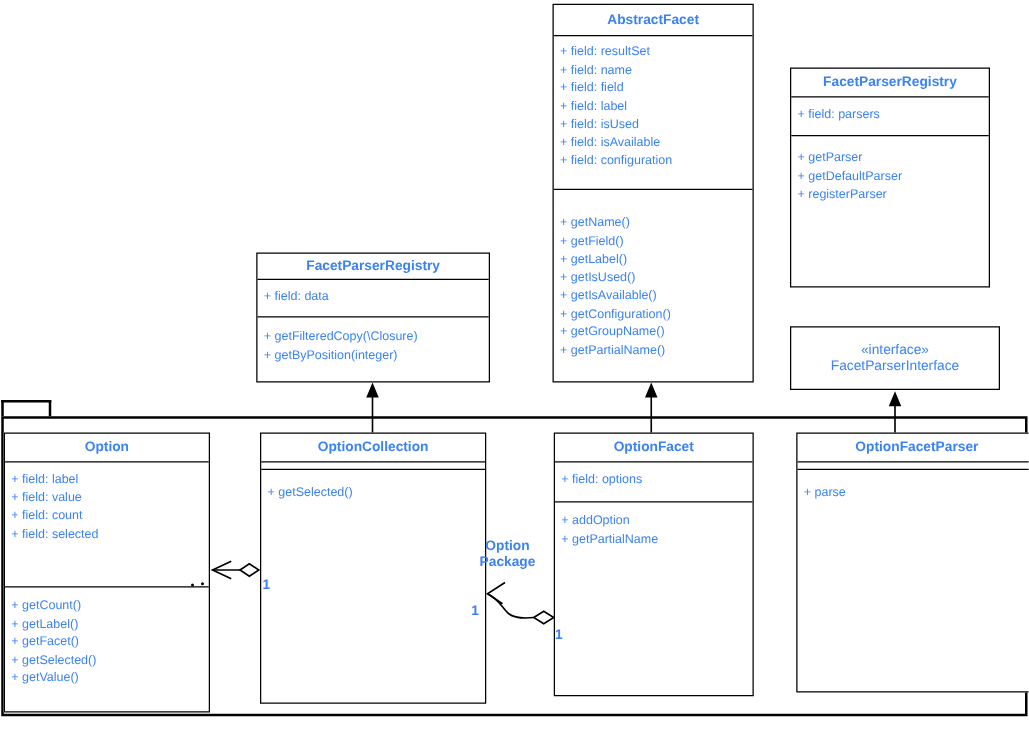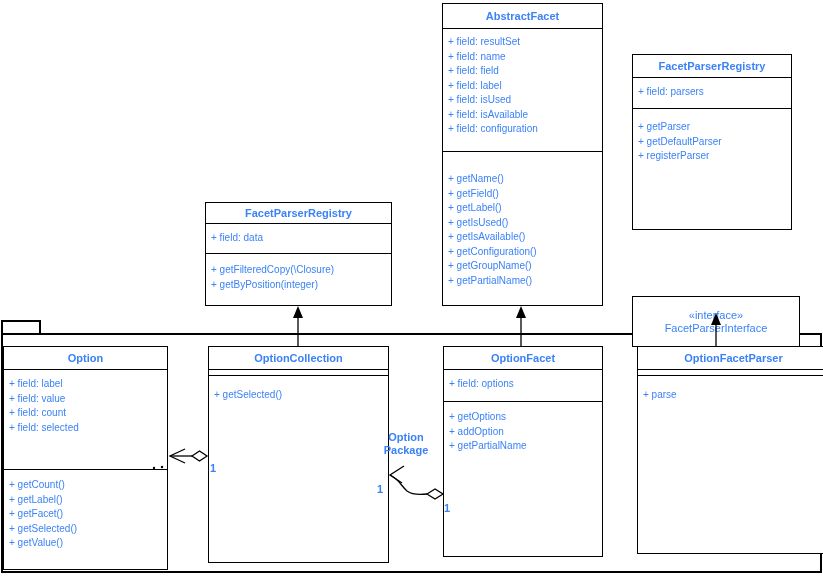--- a/index.html
+++ b/index.html
@@ -73,21 +73,21 @@
     <div class="cls-title" style="height:21px;">FacetParserRegistry</div>
     <div class="sec" style="height:29px;padding-top:7px;">
       <div class="row">+ field: data</div>
     </div>
     <div class="sec bt" style="height:52px;padding-top:9px;">
       <div class="row">+ getFilteredCopy(\Closure)</div>
       <div class="row">+ getByPosition(integer)</div>
     </div>
   </div>
 
-  <div class="iface-box" style="left:632px;top:261px;width:168px;height:51px;margin-top:35px;">
+  <div class="iface-box" style="left:632px;top:261px;width:168px;height:51px;">
     <div>«interface»</div>
     <div>FacetParserInterface</div>
   </div>
 
   <div class="cls" style="left:3px;top:346px;width:165px;height:224px;">
     <div class="cls-title" style="height:23px;">Option</div>
     <div class="sec" style="height:99px;padding-top:7px;">
       <div class="row">+ field: label</div>
       <div class="row">+ field: value</div>
       <div class="row">+ field: count</div>
@@ -109,21 +109,20 @@
       <div class="row">+ getSelected()</div>
     </div>
   </div>
 
   <div class="cls" style="left:443px;top:346px;width:160px;height:211px;">
     <div class="cls-title" style="height:23px;">OptionFacet</div>
     <div class="sec" style="height:31px;padding-top:7px;">
       <div class="row">+ field: options</div>
     </div>
     <div class="sec bt" style="height:155px;padding-top:8px;">
-      <div class="row">+ getOptions</div>
       <div class="row">+ addOption</div>
       <div class="row">+ getPartialName</div>
     </div>
   </div>
 
   <div class="cls" style="left:637px;top:346px;width:193px;height:208px;">
     <div class="cls-title" style="height:23px;">OptionFacetParser</div>
     <div class="sec" style="height:5px;"></div>
     <div class="sec bt" style="height:178px;padding-top:12px;">
       <div class="row">+ parse</div>

